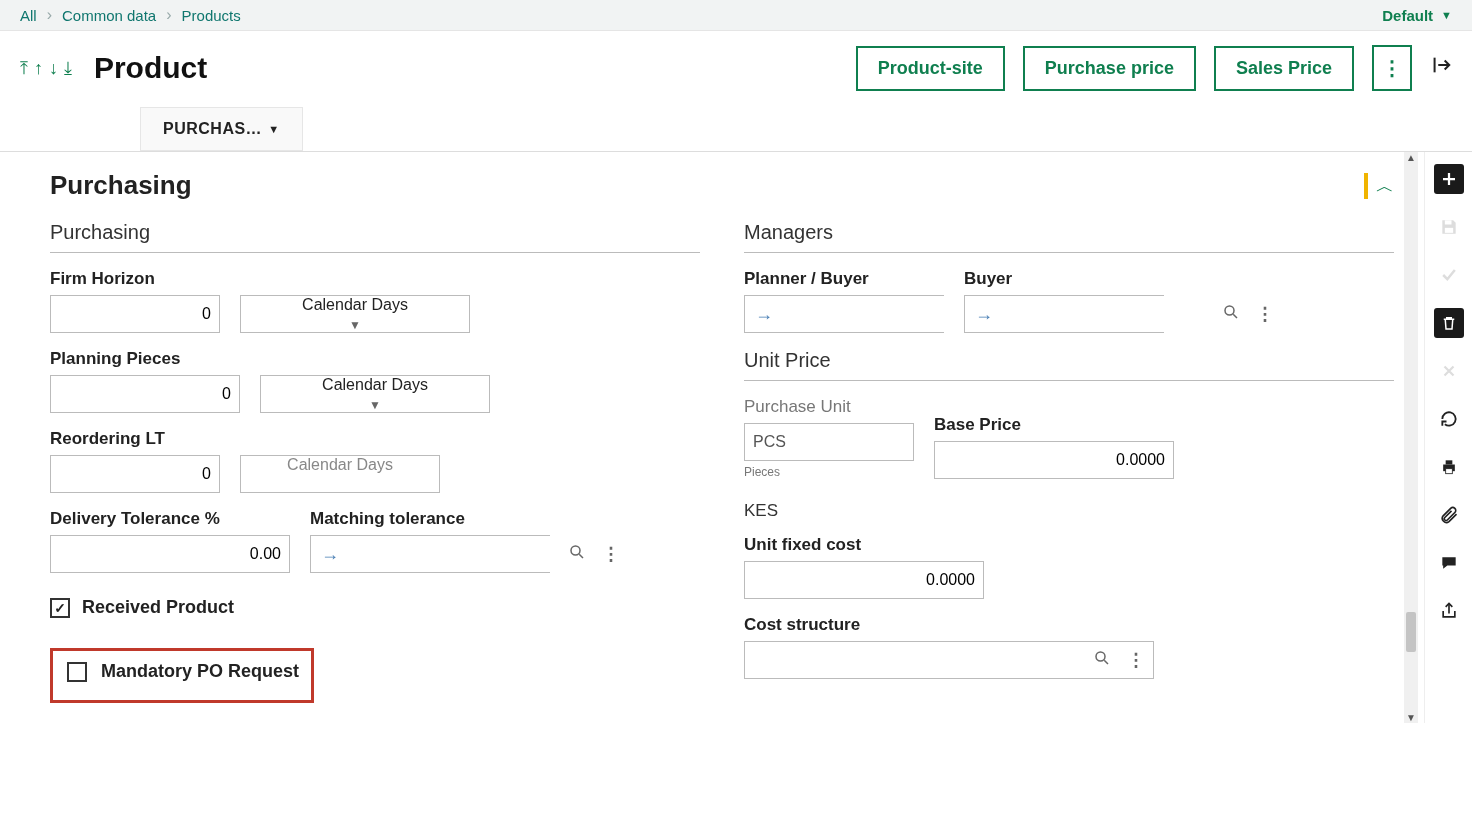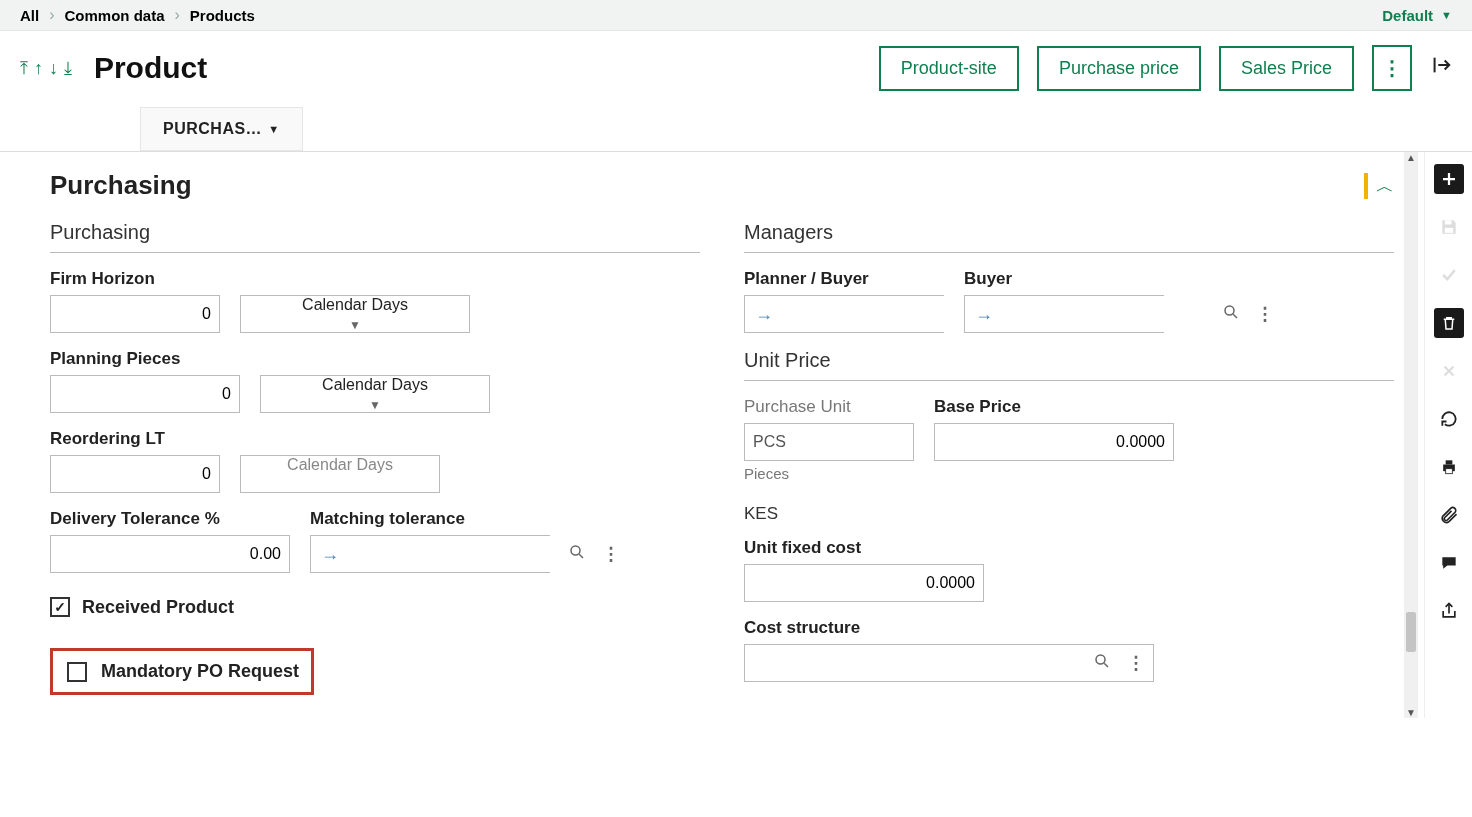--- a/index.html
+++ b/index.html
@@ -13,21 +13,21 @@
   .breadcrumb-bar {
     background: #f1f3f3;
     border-bottom: 1px solid #e5e5e5;
     padding: 6px 20px;
     display: flex;
     align-items: center;
     justify-content: space-between;
     font-size: 15px;
   }
   .breadcrumb { display: flex; align-items: center; gap: 10px; }
-  .crumb { color: #000000; cursor: pointer; font-weight: bold; }
+  .crumb { color: #0f766e; cursor: pointer; }
   .crumb-sep { color: #9aa; font-size: 16px; }
   .view-select { color: #0f7f4f; font-weight: 600; display: flex; gap: 8px; align-items: center; cursor: pointer;}
   .vs-arrow { font-size: 11px; }
 
   .header-area {
     padding: 14px 20px 0 20px;
     border-bottom: 1px solid #ddd;
     background: #fff;
   }
   .header-row {
@@ -39,21 +39,21 @@
   .nav-arrows { display: flex; gap: 6px; color: #0f7f4f; font-size: 18px;}
   .nav-arrows span { cursor: pointer; }
   .page-title { font-size: 30px; font-weight: 700; color: #111; }
   .header-right { display: flex; align-items: center; gap: 18px; }
   .btn-outline {
     border: 2px solid #0f7f4f;
     color: #0f7f4f;
     background: #fff;
     padding: 10px 20px;
     font-size: 18px;
-    font-weight: 400;
+    font-weight: 700;
     cursor: pointer;
   }
   .btn-more {
     border: 2px solid #0f7f4f;
     background: #fff;
     color:#0f7f4f;
     width: 40px; height: 46px;
     display:flex;align-items:center;justify-content:center;
     font-size:20px;font-weight:bold;cursor:pointer;
   }
@@ -104,21 +104,21 @@
   .two-col { display:flex; gap: 44px; }
   .col { flex: 1; min-width: 0;}
   .group-title {
     font-size: 20px; color:#333; font-weight: 500;
     border-bottom: 1px solid #bbb;
     padding-bottom: 8px; margin-bottom: 16px;
   }
   .field-label { font-size: 17px; font-weight: 600; color:#222; margin-bottom:6px; }
   .field-label.muted { color:#777; font-weight:500;}
   .field-row { margin-bottom: 16px; }
-  .inline-row { display:flex; gap: 20px; align-items:flex-start; flex-wrap:wrap;}
+  .inline-row { display:flex; gap: 20px; align-items:flex-end; flex-wrap:wrap;}
   .inline-row > div { display:flex; flex-direction:column;}
 
   input.text-input, input.num-input {
     border: 1px solid #bbb;
     height: 38px;
     padding: 4px 8px;
     font-size: 16px;
     font-family: inherit;
     background:#fff;
   }
@@ -144,34 +144,34 @@
     height: 38px;
     display:flex; align-items:center;
     background:#fff;
     min-width: 200px;
   }
   .lookup-go { padding: 0 10px; color:#4a7fb5; font-size:18px; cursor:pointer;}
   .lookup-input { flex:1; border:none; height:100%; font-size:16px; outline:none; }
   .lookup-search { padding: 0 8px; color:#666; font-size:18px; cursor:pointer;}
   .lookup-menu { padding: 0 8px; color:#666; font-size:18px; cursor:pointer; font-weight:bold;}
 
-  .checkbox-row { display:flex; align-items:flex-start; gap:12px; margin-top:24px;}
+  .checkbox-row { display:flex; align-items:flex-end; gap:12px; margin-top:24px;}
   .chk {
     width:20px;height:20px;border:2px solid #333; display:flex;align-items:center;justify-content:center;
     font-size:14px; cursor:pointer;
   }
   .chk.checked::after { content:"✓"; font-weight:bold; }
   .chk-label { font-size:18px; font-weight:600; }
   .highlight-box {
     border: 3px solid #c0392b;
-    padding: 10px 12px 10px 14px;
+    padding: 10px 12px 18px 14px;
     display:inline-flex; align-items:center; gap:14px;
     margin-top: 30px;
   }
-  .hint { font-size:15px; color:#777; margin-top:4px;}
+  .hint { font-size:12px; color:#777; margin-top:4px;}
 
   .right-rail {
     width: 48px;
     display:flex; flex-direction:column; align-items:center;
     gap: 18px; padding-top: 12px;
     border-left: 1px solid #eee;
   }
   .rail-btn {
     width:30px;height:30px; display:flex;align-items:center;justify-content:center;
     font-size:18px; cursor:pointer; color:#2a2a2a;

